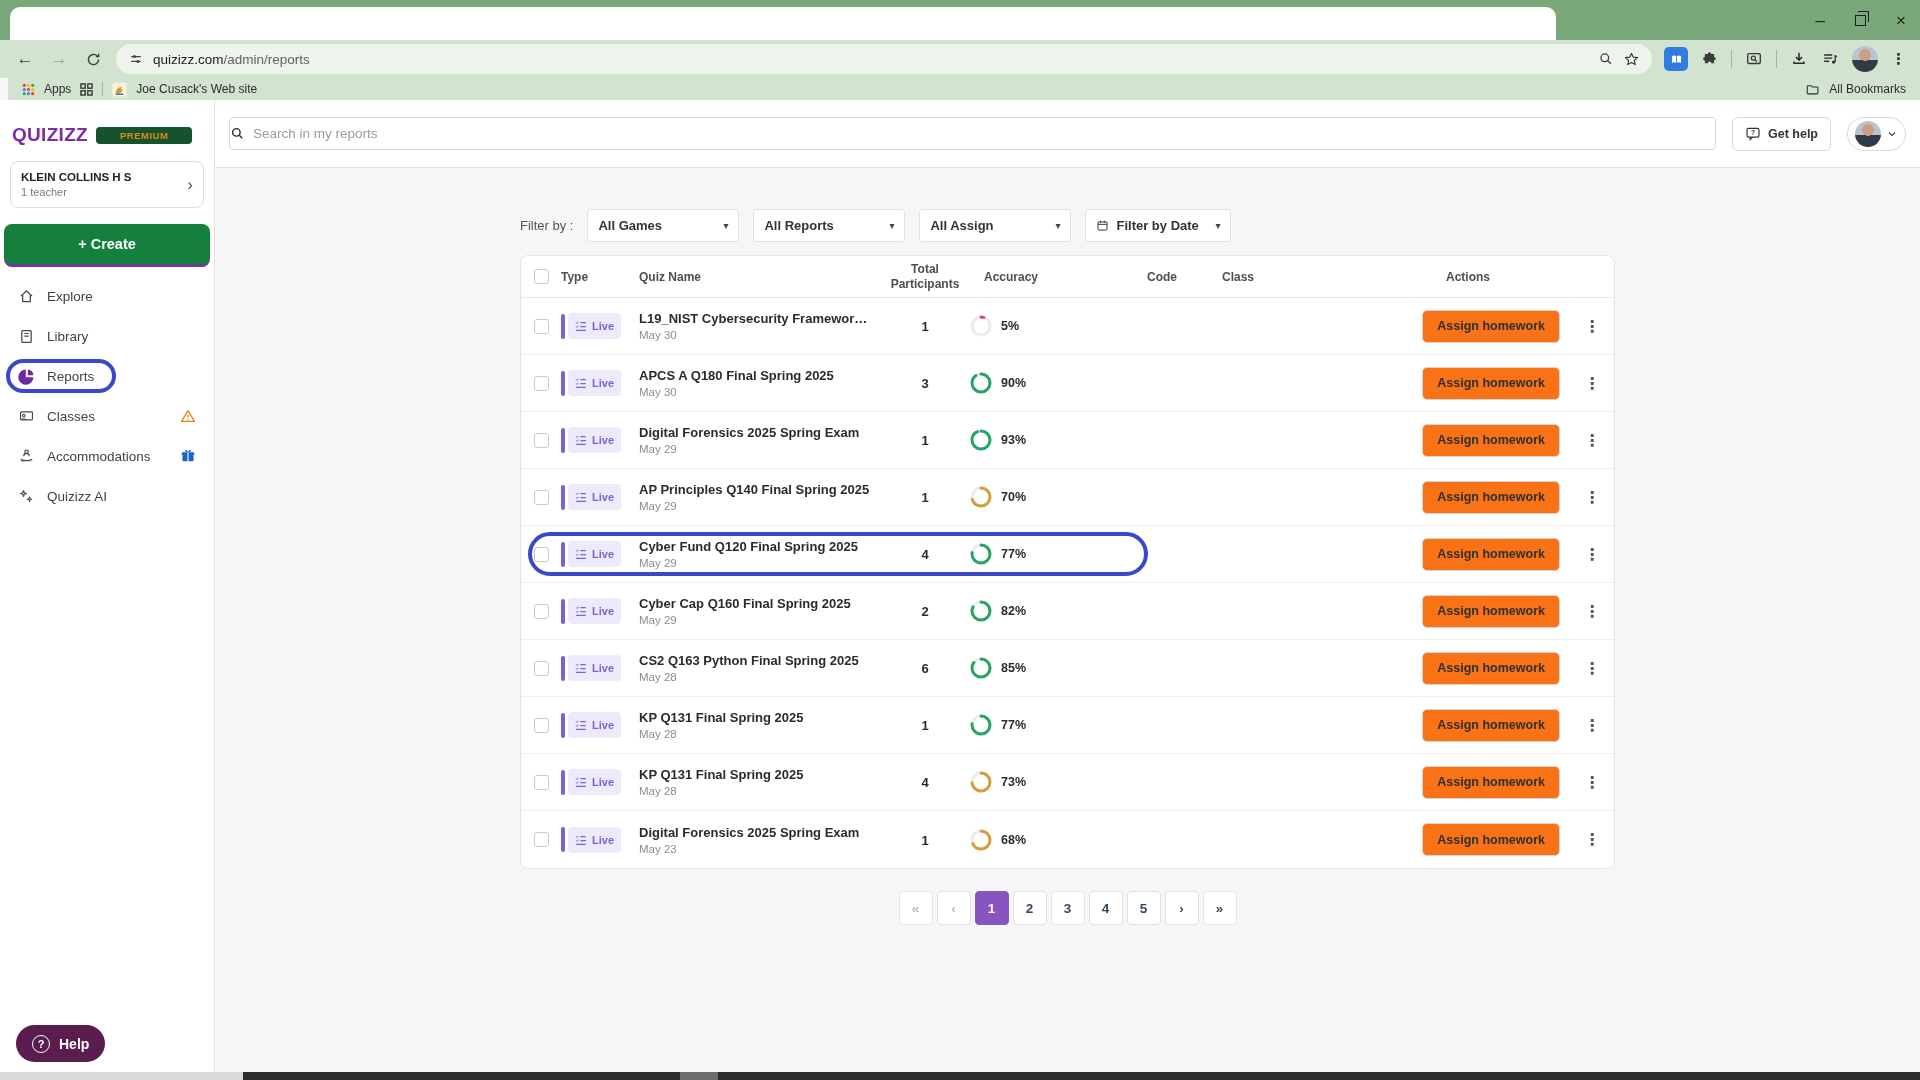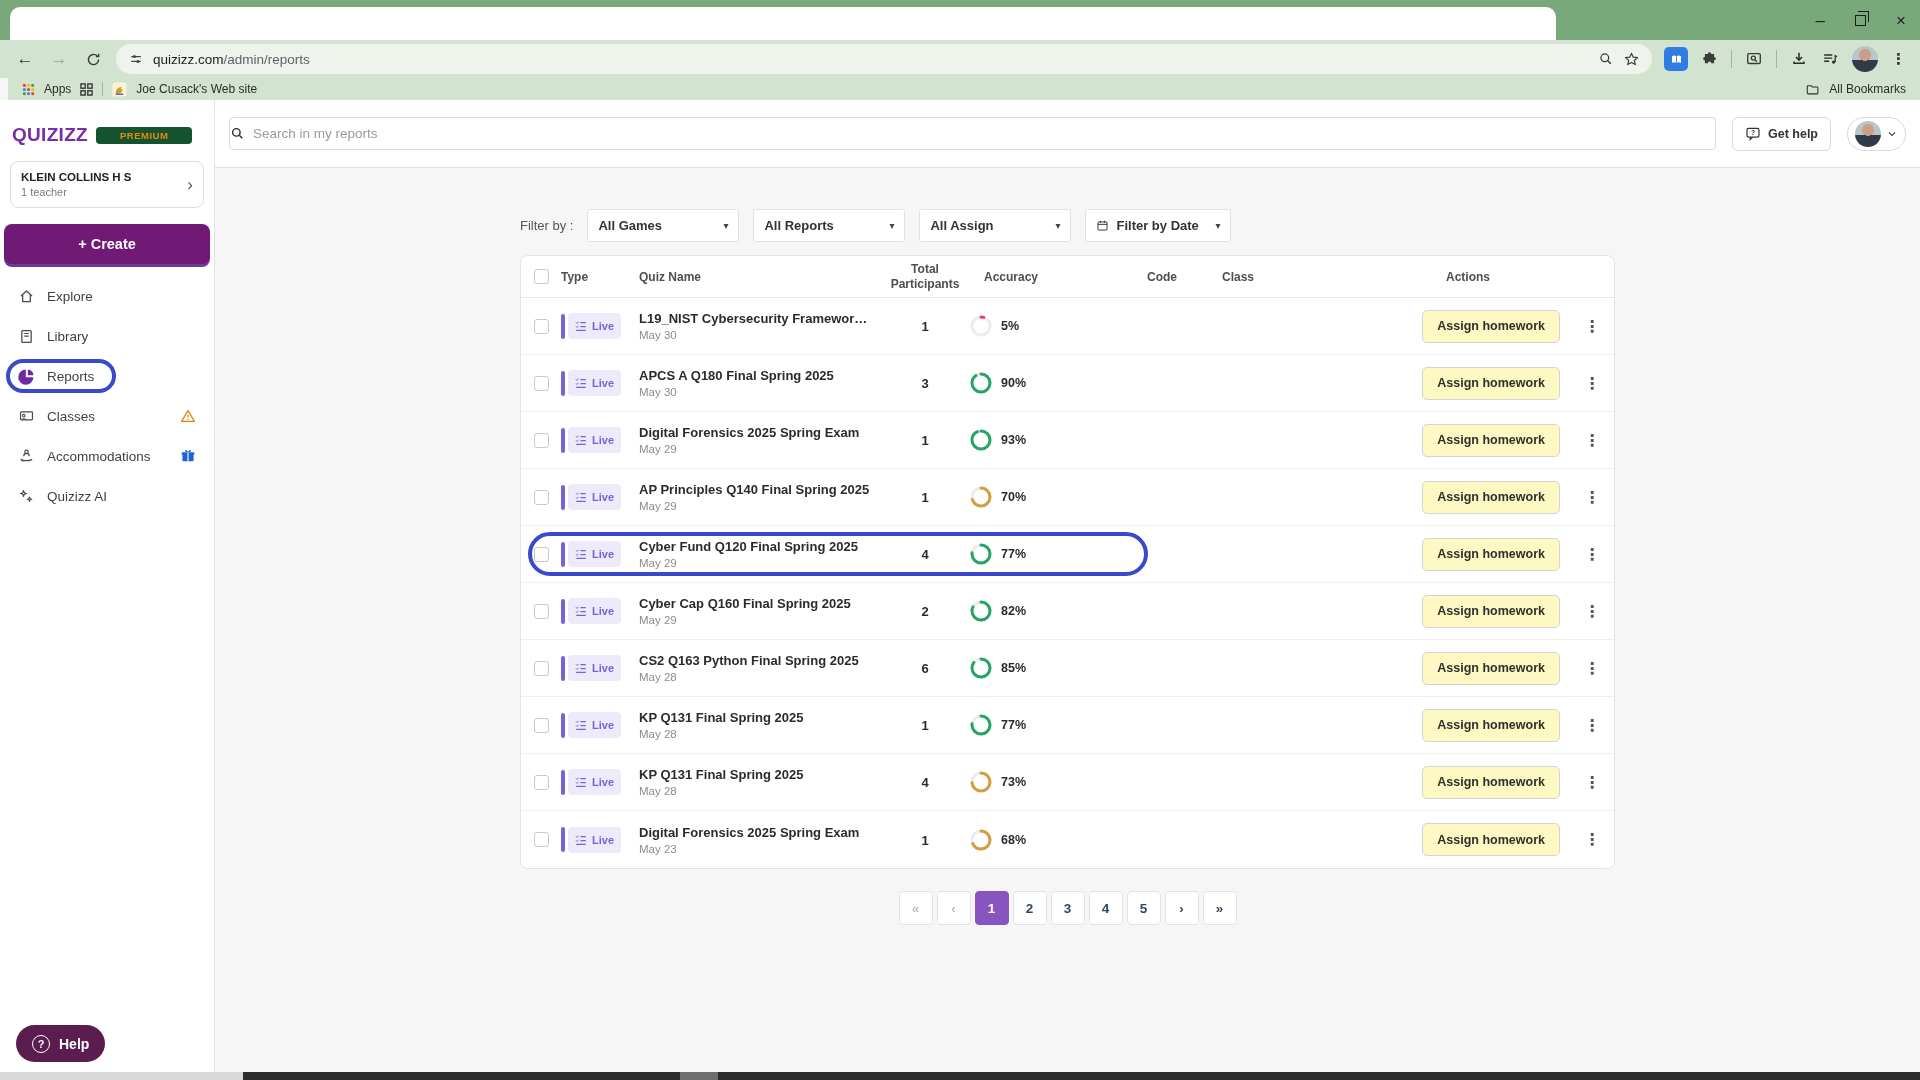--- a/index.html
+++ b/index.html
@@ -37,21 +37,21 @@
   
   .app{position:absolute;top:100px;left:0;right:0;bottom:8px;display:flex;background:#f6f6f6}
   .sidebar{width:215px;background:#fff;border-right:1px solid #e4e4e4;position:relative;flex:none}
   .logo-row{padding:24px 0 0 12px;display:flex;align-items:center;gap:8px}
   .wordmark{font-size:19px;font-weight:800;color:#7c2bac;letter-spacing:.3px}
   .premium{background:#14532d;color:#e78a11;font-size:9.5px;font-weight:700;padding:3px 24px;border-radius:4px;letter-spacing:.5px}
   .school-card{margin:15px 10px 0;border:1px solid #ddd;border-radius:8px;padding:9px 10px;display:flex;align-items:center;justify-content:space-between;background:#fff}
   .school-name{font-size:11.5px;font-weight:700;color:#222}
   .school-sub{font-size:11px;color:#7a7a7a;margin-top:3px}
   .chev{font-size:17px;color:#555;line-height:1}
-  .create-btn{margin:16px 4px 0;height:40px;background:#701a75;border-radius:8px;color:#fff;font-weight:700;font-size:14.5px;display:flex;align-items:center;justify-content:center;box-shadow:0 3px 0 #6a3a9e}
+  .create-btn{margin:16px 4px 0;height:40px;background:#15803d;border-radius:8px;color:#fff;font-weight:700;font-size:14.5px;display:flex;align-items:center;justify-content:center;box-shadow:0 3px 0 #6a3a9e}
   .snav{margin-top:12px}
   .sitem{height:40px;display:flex;align-items:center;gap:12px;padding-left:18px;font-size:13.5px;color:#3f3f46;position:relative}
   .sitem .right{margin-left:auto;margin-right:18px}
   .ann{position:absolute;border:4px solid #3a49cc;border-radius:23px;pointer-events:none}
   .ann-side{left:6px;top:3px;width:110px;height:34px;border-radius:17px}
   .help-pill{position:absolute;left:16px;bottom:10px;height:37px;background:#5b1d4f;border-radius:19px;display:flex;align-items:center;gap:9px;padding:0 16px;color:#fff;font-weight:700;font-size:14px}
   .help-q{width:18px;height:18px;border:1.6px solid #fff;border-radius:50%;display:flex;align-items:center;justify-content:center;font-size:11px;font-weight:700}
 
   .main{flex:1;display:flex;flex-direction:column;min-width:0}
   .main-header{height:68px;background:#fff;border-bottom:1px solid #e3e3e3;display:flex;align-items:center;padding:0 14px;gap:16px}
@@ -83,21 +83,21 @@
   .c-act{width:252px;display:flex;align-items:center;justify-content:flex-end;gap:24px;padding-right:14px;flex:none}
   .thead .c-act{justify-content:center;padding-right:40px}
   .checkbox{width:15px;height:15px;border:1.5px solid #c9c9c9;border-radius:3px;background:#fff}
   .badge{display:flex;align-items:center;gap:3px}
   .badge-bar{width:4px;height:25px;background:#7b61d6;border-radius:2px}
   .badge-pill{height:26px;background:#edebfb;border-radius:4px;display:flex;align-items:center;gap:5px;padding:0 7px;color:#7b61d6;font-size:11px;font-weight:600}
   .qname{font-size:13px;font-weight:700;color:#2b2b2b;white-space:nowrap;overflow:hidden;text-overflow:ellipsis}
   .qdate{font-size:11.5px;color:#8c8c8c;margin-top:3px}
   .pnum{font-size:13px;font-weight:700;color:#2b2b2b}
   .pct{font-size:12.5px;font-weight:700;color:#2b2b2b}
-  .assign{height:33px;padding:0 14px;background:#fef9c3;border:1px solid #d4d4d4;border-radius:5px;font-size:12.5px;font-weight:600;color:#2f2f2f;font-family:inherit}
+  .assign{height:33px;padding:0 14px;background:#f97316;border:1px solid #d4d4d4;border-radius:5px;font-size:12.5px;font-weight:600;color:#2f2f2f;font-family:inherit}
   .kebab{font-size:16px;color:#555;font-weight:700}
   .ann-row{left:7px;top:6px;width:620px;height:44px}
 
   .pagination{display:flex;justify-content:center;gap:4px;margin:22px auto 0;width:1095px}
   .pbtn{min-width:34px;height:34px;background:#fff;border:1px solid #e0e3e8;border-radius:4px;display:flex;align-items:center;justify-content:center;font-size:13.5px;font-weight:600;color:#33475b;padding:0 9px}
   .pbtn.muted{color:#b3bcc5}
   .pbtn.active{background:#8854c0;border-color:#8854c0;color:#fff}
 
   .bottombar{position:absolute;left:0;right:0;bottom:0;height:8px;background:#d9d9d9}
   .bottombar .dark{position:absolute;left:243px;right:0;top:0;bottom:0;background:#2c2c2c}

